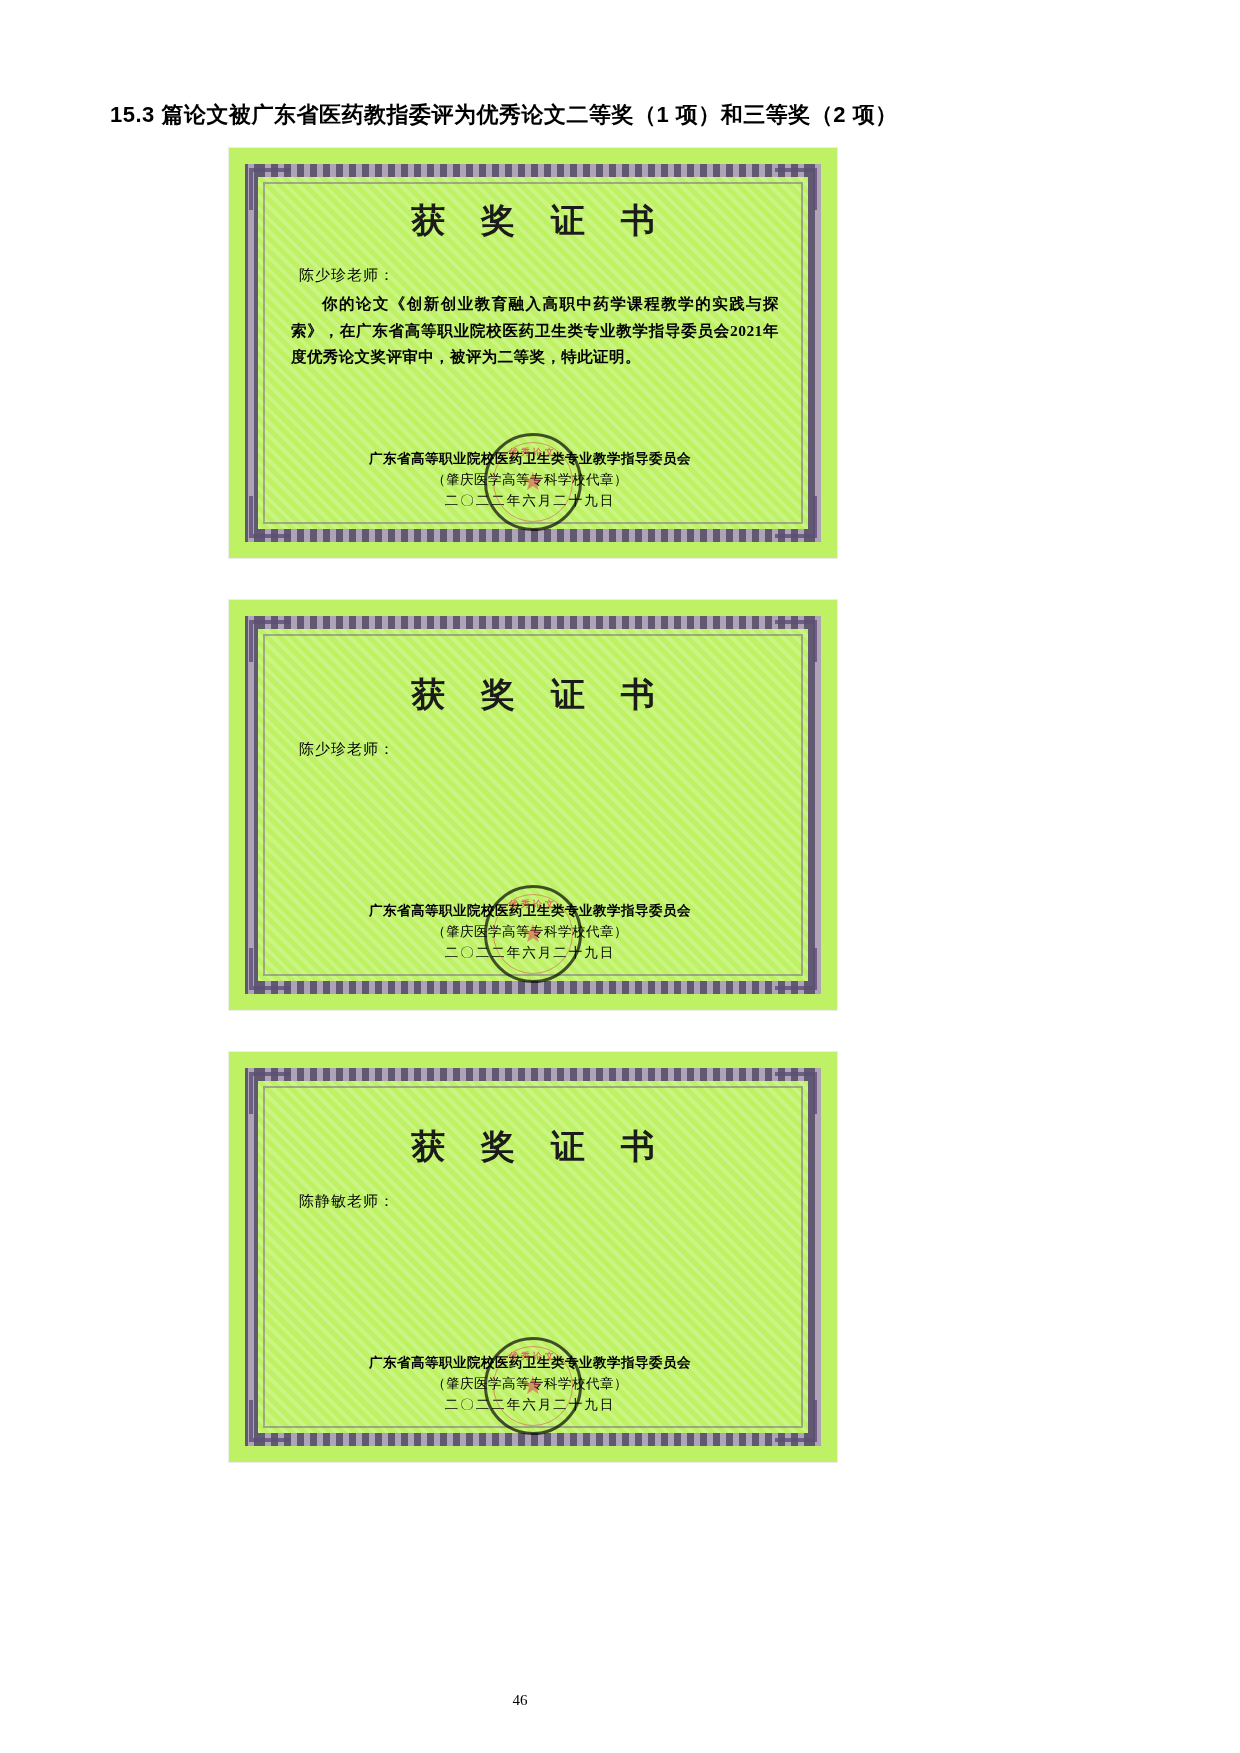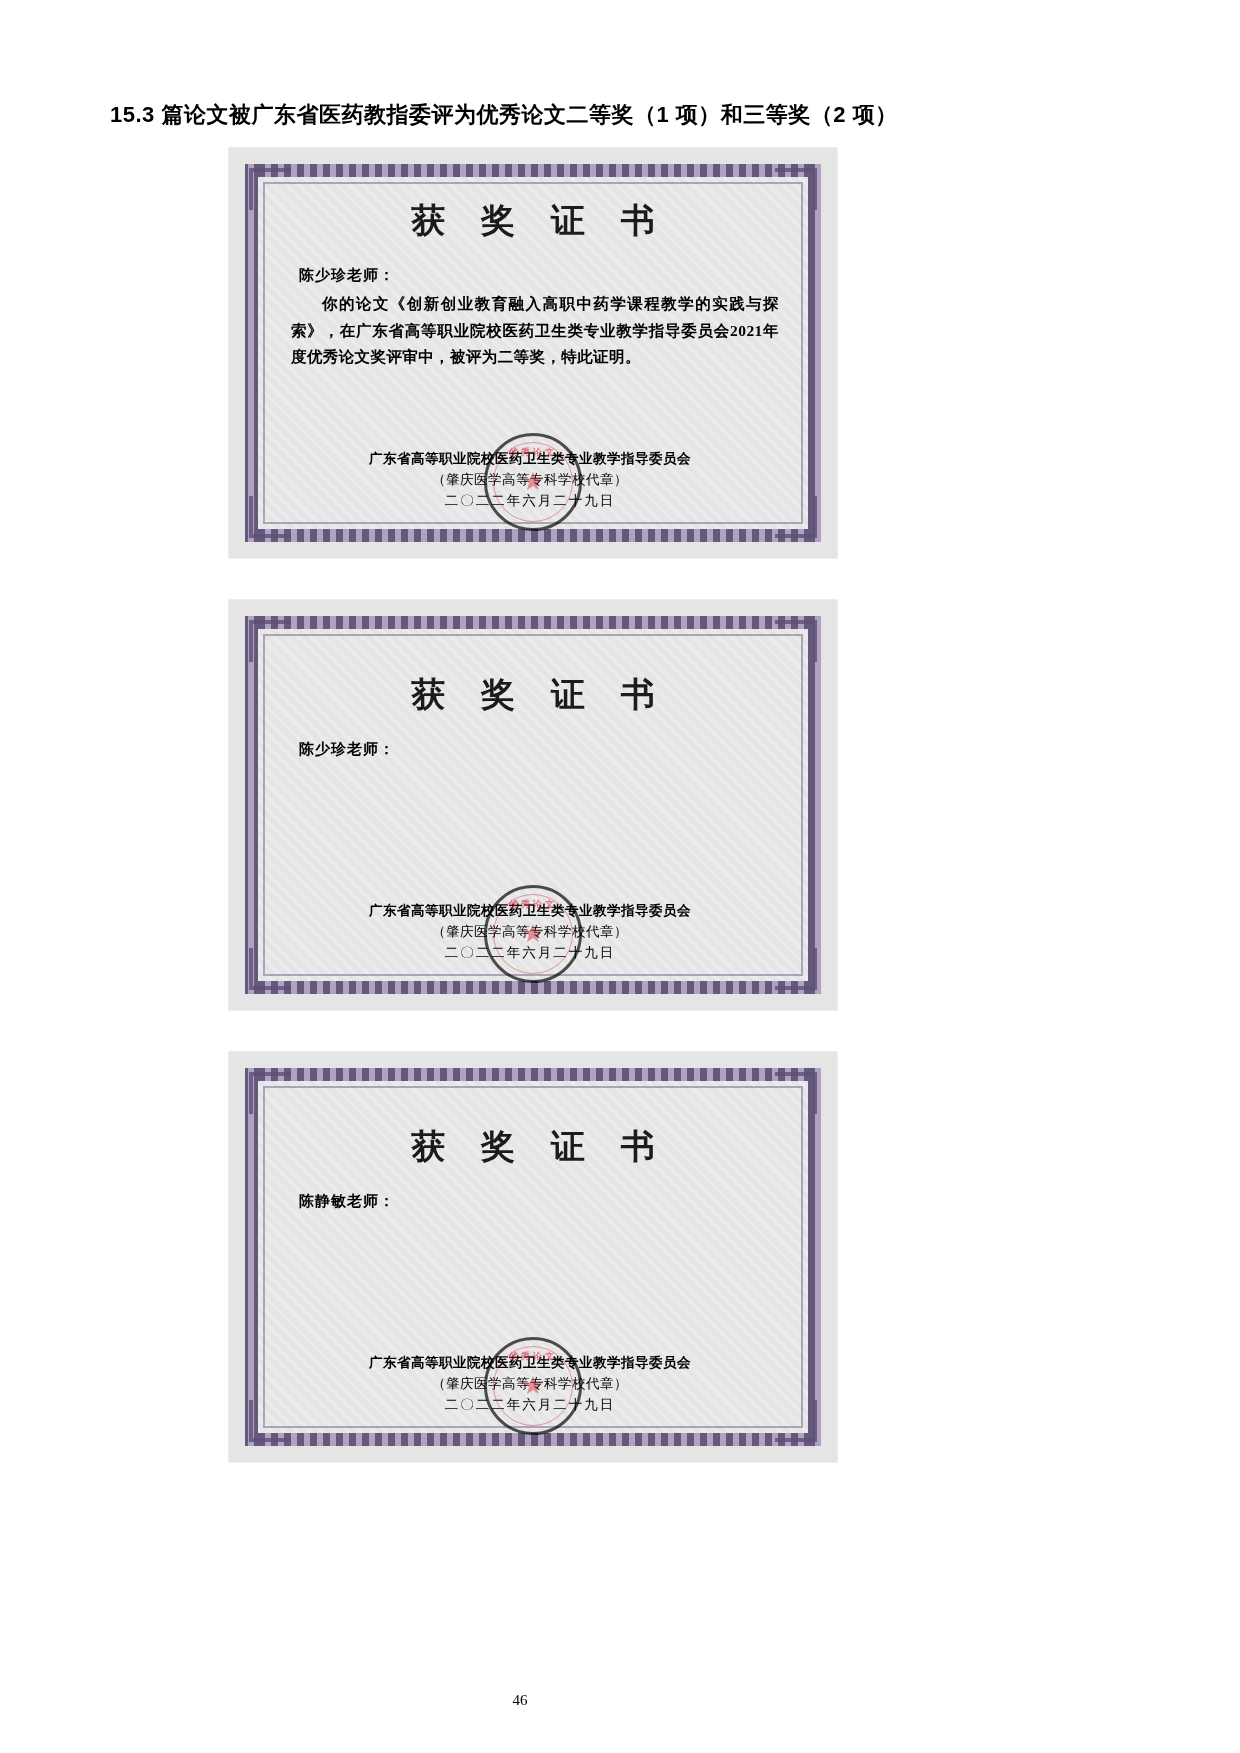--- a/index.html
+++ b/index.html
@@ -31,21 +31,21 @@
   }
   .cert-wrap {
     display: flex;
     flex-direction: column;
     align-items: center;
     gap: 42px;
   }
   .certificate {
     width: 608px;
     height: 410px;
-    background: #e5e5e5;
+    background: #bef264;
     position: relative;
     box-sizing: border-box;
     box-shadow: 0 0 0 1px rgba(0,0,0,0.07);
     margin-left: 26px;
   }
   
   .border-outer {
     position: absolute;
     inset: 16px;
     border: 13px solid #6d5f86;
@@ -104,21 +104,21 @@
     font-size: 34px;
     letter-spacing: 12px;
     color: #1b1b1b;
     margin-top: 4px;
     margin-bottom: 16px;
     text-indent: 12px;
   }
   .cert-title.low { margin-top: 26px; }
   .salutation {
     font-size: 15px;
-    font-weight: bold;
+    font-weight: normal;
     letter-spacing: 1px;
     margin: 6px 0 6px 18px;
   }
   .body-text {
     font-size: 15.5px;
     line-height: 1.72;
     text-align: justify;
     letter-spacing: 0.4px;
     font-weight: bold;
     margin: 0 6px 0 10px;

